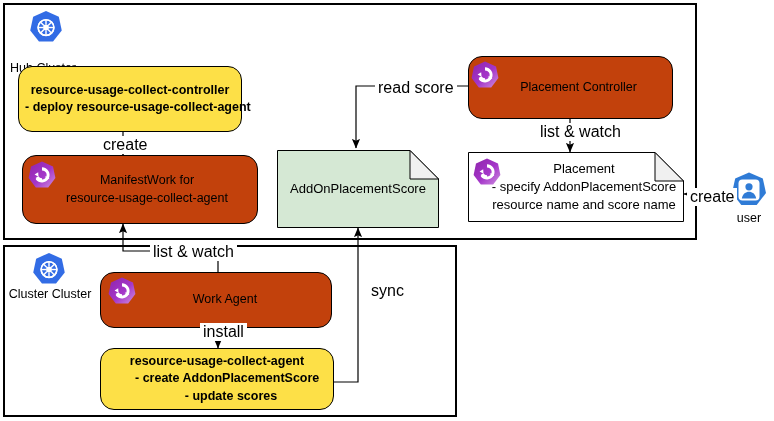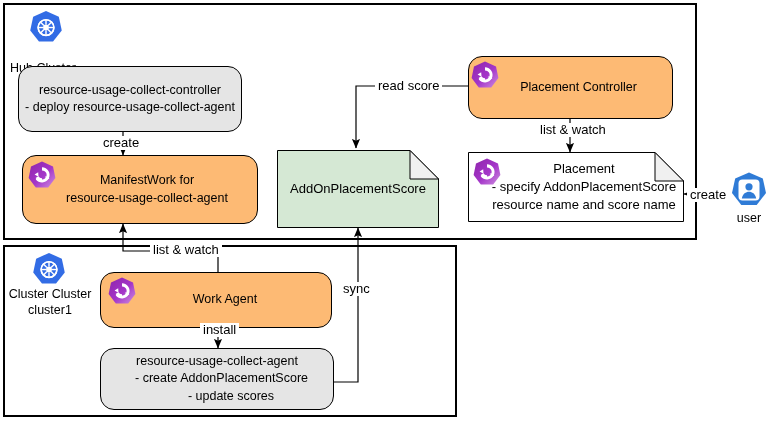--- a/index.html
+++ b/index.html
@@ -42,22 +42,22 @@
     display: flex;
     align-items: center;
     justify-content: center;
     text-align: center;
     font-size: 12.5px;
     color: #000000;
     line-height: 1.38;
     padding: 2px 6px;
   }
   .node.round   { border-radius: 14px; }
-  .node.green   { background: #e5e5e5; border-color: #000000; }
-  .node.white   { background: #fdba74; }
+  .node.green   { background: #fde047; border-color: #000000; font-weight: bold; }
+  .node.white   { background: #c2410c; }
 
   .node .lines { width: 100%; }
   .node .lines > div { white-space: nowrap; }
 
   
   .note {
     position: absolute;
     box-sizing: border-box;
     display: flex;
     align-items: center;
@@ -95,21 +95,21 @@
     font-size: 12.5px;
     color: #000;
     text-align: center;
     line-height: 1.3;
     white-space: nowrap;
   }
 
   
   .edge-label {
     position: absolute;
-    font-size: 13px;
+    font-size: 16px;
     color: #000;
     background: #ffffff;
     padding: 0 3px;
     white-space: nowrap;
     line-height: 1.1;
   }
 </style>
 </head>
 <body>
 
@@ -188,21 +188,20 @@
         <line x1="14.1" y1="13.6" x2="17.8" y2="17.3"></line>
         <line x1="22.2" y1="21.7" x2="25.9" y2="25.4"></line>
         <line x1="25.9" y1="13.6" x2="22.2" y2="17.3"></line>
         <line x1="17.8" y1="21.7" x2="14.1" y2="25.4"></line>
       </g>
       <circle cx="20" cy="19.5" r="8.3" fill="none" stroke="#ffffff" stroke-width="1.6"></circle>
     </svg>
   </div>
   <div class="caption" style="left:0px; top:286px; width:100px;">
     <div>Cluster Cluster</div>
-    <div>cluster1</div>
   </div>
 
   <div class="node round green" style="left:18px; top:66px; width:224px; height:66px;">
     <div class="lines">
       <div>resource-usage-collect-controller</div>
       <div>-   deploy resource-usage-collect-agent</div>
     </div>
   </div>
 
   <div class="node round white" style="left:22px; top:155px; width:236px; height:69px;">
@@ -333,15 +332,15 @@
   <div class="edge-label" style="left:375px; top:79px;">read score</div>
 
   <div class="edge-label" style="left:537px; top:123px;">list &amp; watch</div>
 
   <div class="edge-label" style="left:687px; top:188px;">create</div>
 
   <div class="edge-label" style="left:150px; top:243px;">list &amp; watch</div>
 
   <div class="edge-label" style="left:200px; top:323px;">install</div>
 
-  <div class="edge-label" style="left:340px; top:282px;">sync</div>
+  <div class="edge-label" style="left:368px; top:282px;">sync</div>
 
 </div>
 
 </body></html>

